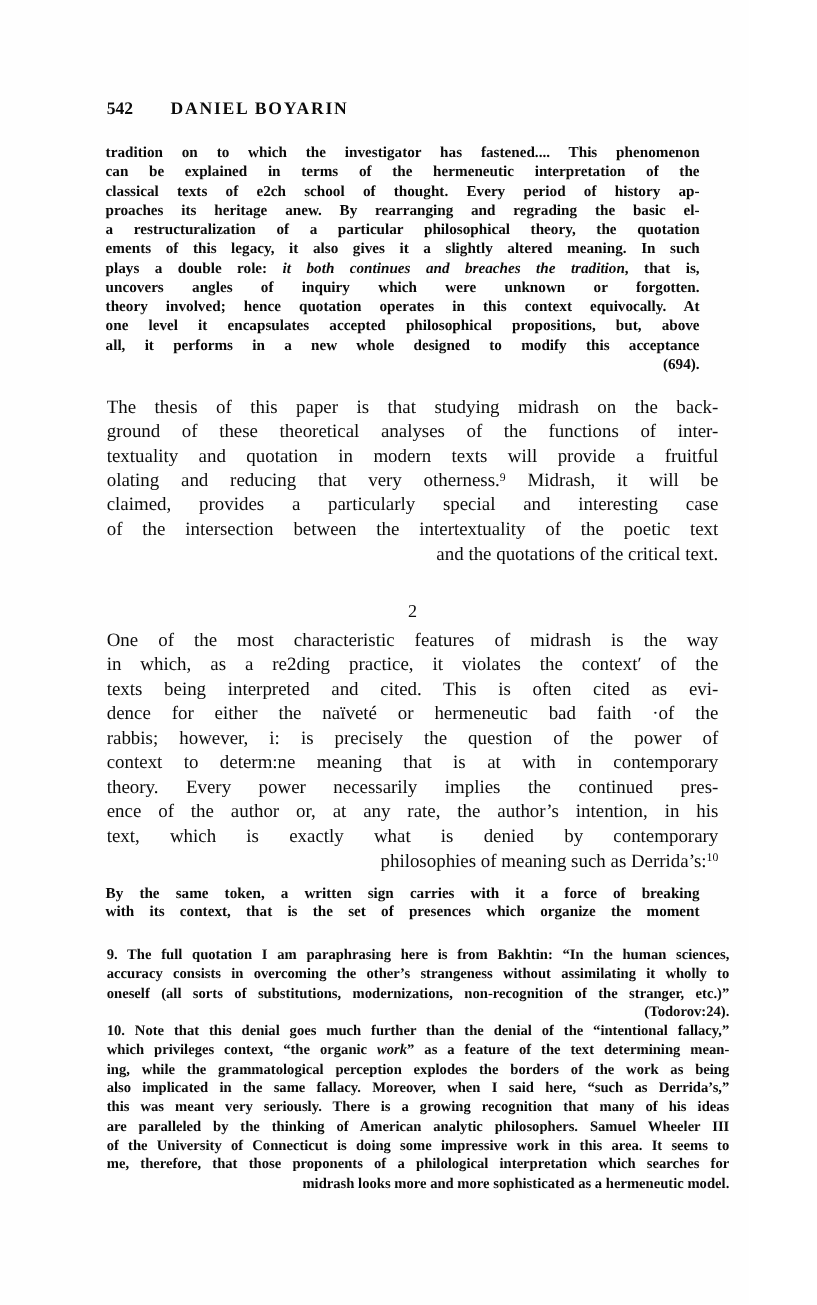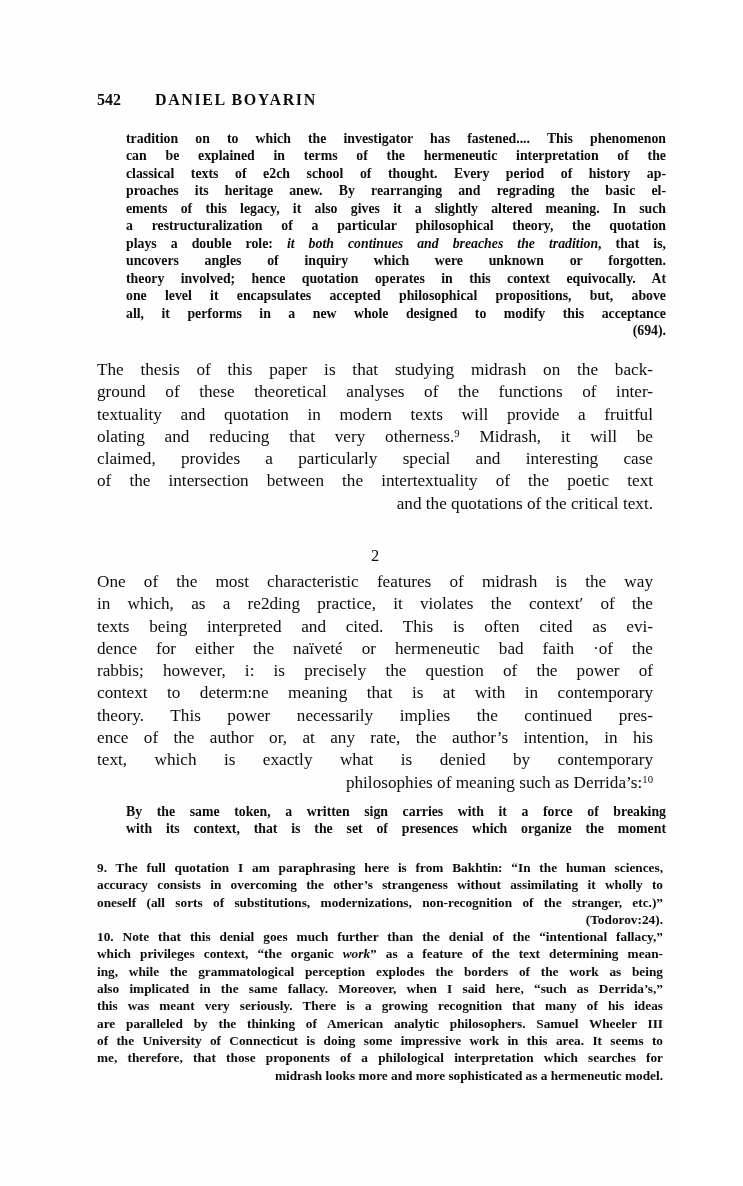--- a/index.html
+++ b/index.html
@@ -35,21 +35,21 @@
     text-align: right;
   }
   .jline.stretch {
     text-align: justify;
     text-align-last: justify;
     -moz-text-align-last: justify;
   }
   
   .bq {
     position: absolute;
-    left: 126px;
+    left: 96px;
     width: 540px;
     font-size: 13.8px;
     line-height: 17.45px;
     font-weight: 600;
   }
   .bq1 { top: 130px; }
   .bq2 { top: 803px; }
   
   .body {
     position: absolute;
@@ -96,22 +96,22 @@
 
   <div class="header">
     <span class="pagenum">542</span><span class="runhead">DANIEL BOYARIN</span>
   </div>
 
   <div class="bq bq1">
       <div class="jline stretch">tradition on to which the investigator has fastened.... This phenomenon</div>
       <div class="jline stretch">can be explained in terms of the hermeneutic interpretation of the</div>
       <div class="jline stretch">classical texts of e2ch school of thought. Every period of history ap-</div>
       <div class="jline stretch">proaches its heritage anew. By rearranging and regrading the basic el-</div>
+      <div class="jline stretch">a restructuralization of a particular philosophical theory, the quotation</div>
       <div class="jline stretch">ements of this legacy, it also gives it a slightly altered meaning. In such</div>
-      <div class="jline stretch">a restructuralization of a particular philosophical theory, the quotation</div>
       <div class="jline stretch">plays a double role: <i>it both continues and breaches the tradition</i>, that is,</div>
       <div class="jline stretch">uncovers angles of inquiry which were unknown or forgotten.</div>
       <div class="jline stretch">theory involved; hence quotation operates in this context equivocally. At</div>
       <div class="jline stretch">one level it encapsulates accepted philosophical propositions, but, above</div>
       <div class="jline stretch">all, it performs in a new whole designed to modify this acceptance</div>
       <div class="jline">(694).</div>
     </div>
 
   <div class="body para1">
       <div class="jline stretch">The thesis of this paper is that studying midrash on the back-</div>
@@ -125,21 +125,21 @@
 
   <div class="secnum">2</div>
 
   <div class="body para2">
       <div class="jline stretch">One of the most characteristic features of midrash is the way</div>
       <div class="jline stretch">in which, as a re2ding practice, it violates the contextʹ of the</div>
       <div class="jline stretch">texts being interpreted and cited. This is often cited as evi-</div>
       <div class="jline stretch">dence for either the naïveté or hermeneutic bad faith ·of the</div>
       <div class="jline stretch">rabbis; however, i: is precisely the question of the power of</div>
       <div class="jline stretch">context to determ:ne meaning that is at with in contemporary</div>
-      <div class="jline stretch">theory. This power necessarily implies the continued pres-</div>
+      <div class="jline stretch">theory. Every power necessarily implies the continued pres-</div>
       <div class="jline stretch">ence of the author or, at any rate, the author’s intention, in his</div>
       <div class="jline stretch">text, which is exactly what is denied by contemporary</div>
       <div class="jline">philosophies of meaning such as Derrida’s:<sup>10</sup></div>
     </div>
 
   <div class="bq bq2">
       <div class="jline stretch">By the same token, a written sign carries with it a force of breaking</div>
       <div class="jline stretch">with its context, that is the set of presences which organize the moment</div>
     </div>
 

